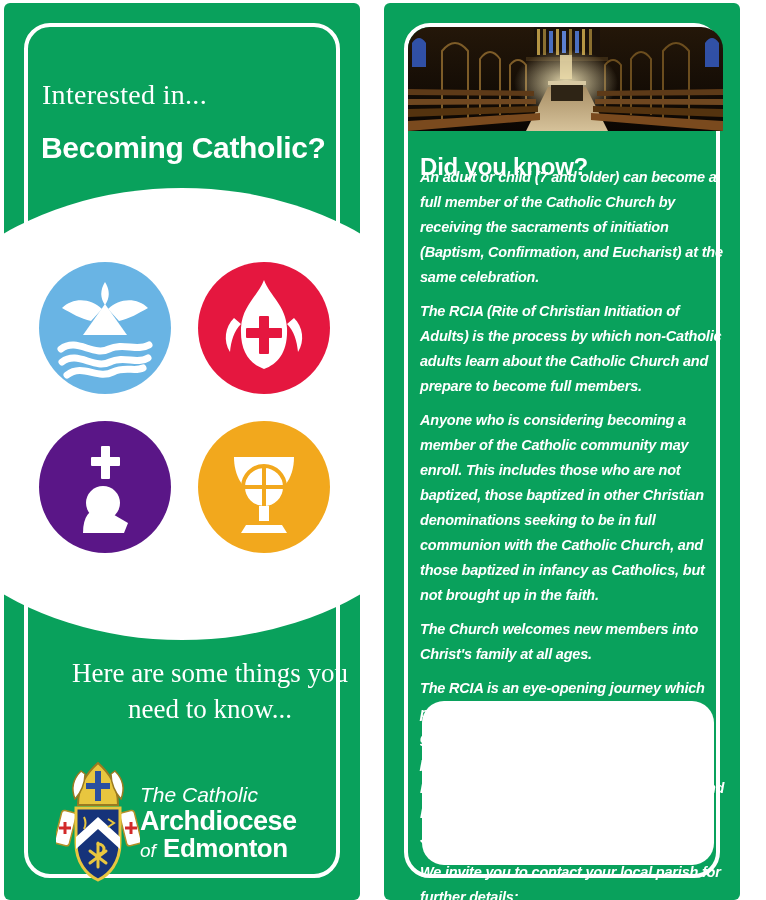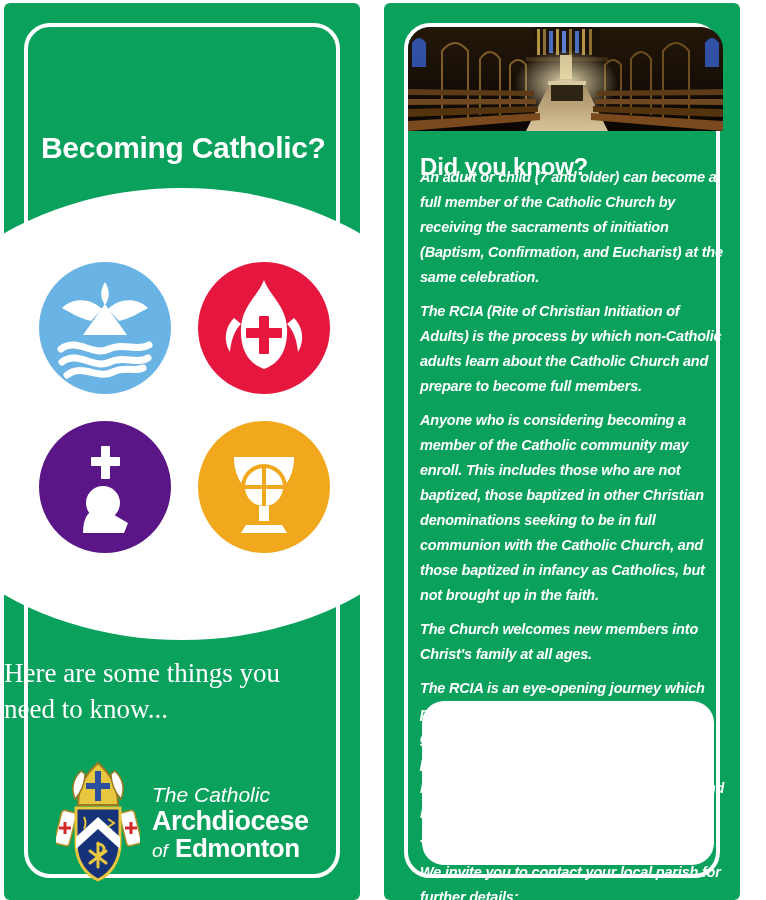--- a/index.html
+++ b/index.html
@@ -16,24 +16,24 @@
          font-family:"Liberation Serif",serif;font-size:28px;letter-spacing:.3px;}
   .main-title{position:absolute;left:37px;top:112px;z-index:3;color:#fff;
          font-weight:bold;font-size:30px;letter-spacing:-0.3px;margin-top:16px;}
   .white-band{position:absolute;left:50%;transform:translateX(-50%);
               top:185px;width:592px;height:452px;background:#fff;border-radius:50%;z-index:2;}
   .icon-circle{position:absolute;width:132px;height:132px;z-index:3;}
   .icon-baptism{left:35px;top:259px;}
   .icon-confirmation{left:194px;top:259px;}
   .icon-penance{left:35px;top:418px;}
   .icon-eucharist{left:194px;top:418px;}
-  .tagline{position:absolute;left:0;width:100%;top:652px;z-index:3;color:#fff;
-           font-family:"Liberation Serif",serif;font-size:27px;line-height:36px;}
+  .tagline{position:absolute;left:0;width:100%;top:652px;z-index:3;color:#fff;text-align:center;
+           font-family:"Liberation Serif",serif;font-size:27px;line-height:36px;padding-left:28px;}
   .logo{position:absolute;left:52px;top:756px;z-index:3;display:flex;align-items:flex-start;}
-  .logo-text{margin-left:12px;margin-top:22px;color:#fff;line-height:27px;}
+  .logo-text{margin-left:0;margin-top:22px;color:#fff;line-height:27px;}
   .logo-line1{font-style:italic;font-size:21px;}
   .logo-line2{font-weight:bold;font-size:27px;letter-spacing:-0.5px;}
   .logo-line3{font-size:26px;}
   .logo-of{font-style:italic;font-size:19px;}
   .logo-city{font-weight:bold;letter-spacing:-0.5px;text-align:right;}
   
   .photo{position:absolute;left:24px;top:24px;width:315px;height:104px;z-index:2;
          border-radius:22px 22px 0 0;overflow:hidden;}
   .dyk-heading{position:absolute;left:36px;top:130px;z-index:3;color:#fff;
                font-weight:bold;font-size:24px;letter-spacing:-0.2px;}
@@ -44,20 +44,21 @@
                background:#fff;border-radius:22px;z-index:3;}
 </style>
 </head>
 <body>
 
 <div class="page">
 
   <section class="panel panel-left">
     <div class="inner-border"></div>
 
+    <div class="intro">Interested in...</div>
     <div class="main-title">Becoming Catholic?</div>
 
     <div class="white-band"></div>
 
     <div class="icon-circle icon-baptism">
       <svg width="132" height="132" viewBox="0 0 132 132">
         <circle cx="66" cy="66" r="66" style="fill:var(--icon-blue)"></circle>
         <path d="M66,20 C61,28 61,36 66,43 C71,36 71,28 66,20 Z" fill="#fff"></path>
         <path d="M63,47 C52,36 34,35 23,46 C32,51 42,57 52,59 Z" fill="#fff"></path>
         <path d="M69,47 C80,36 98,35 109,46 C100,51 90,57 80,59 Z" fill="#fff"></path>

